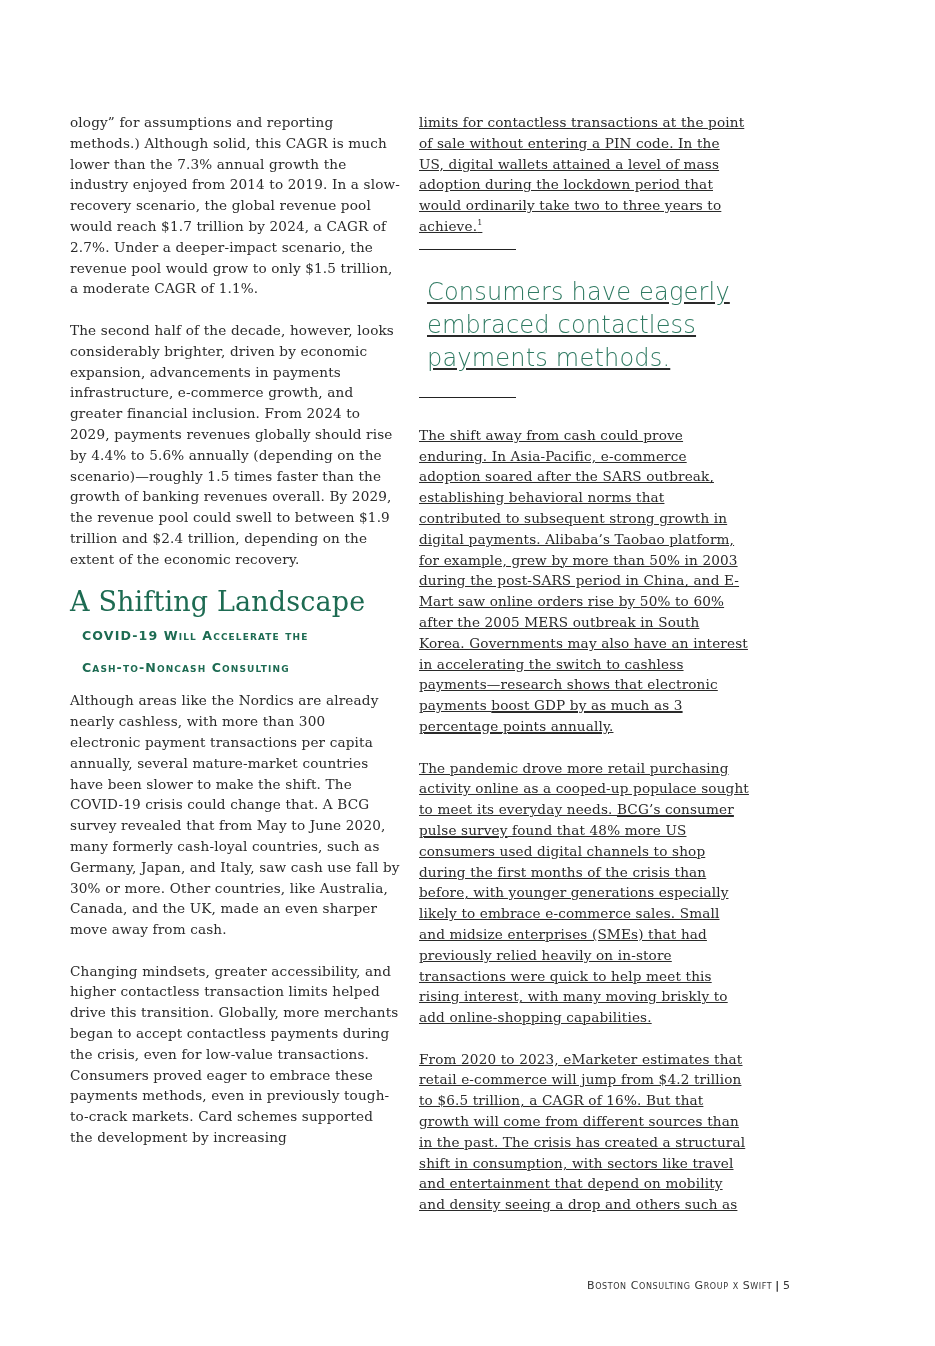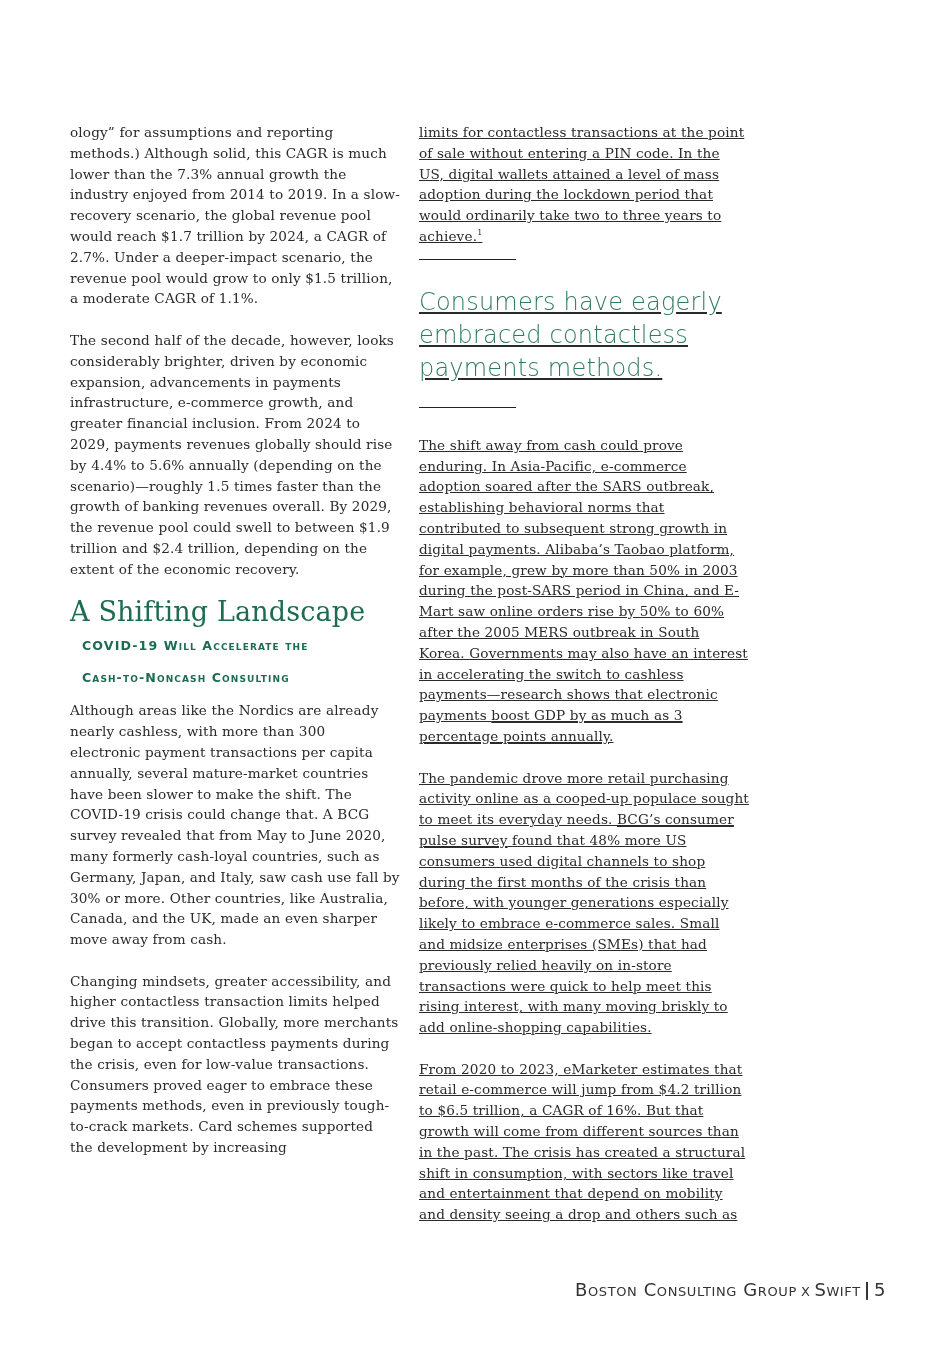--- a/index.html
+++ b/index.html
@@ -10,21 +10,21 @@
     body {
       width: 935px;
       height: 1346px;
       position: relative;
       overflow: hidden;
       font-family: "DejaVu Serif", "Liberation Serif", serif;
       color: #2a2a2a;
     }
     .col {
       position: absolute;
-      top: 122px;
+      top: 112px;
       width: 330px;
       font-size: 13.6px;
       line-height: 20.8px;
       letter-spacing: 0.15px;
     }
     .col-left { left: 70px; }
     .col-right { left: 419px; text-decoration: underline; }
     .para { margin: 0 0 20.8px 0; }
     .para.tight { margin-bottom: 0; }
     .section-title {
@@ -45,41 +45,41 @@
       font-variant: small-caps;
       margin: 12px;
     }
     .pullquote {
       font-family: "DejaVu Sans", "Liberation Sans", sans-serif;
       color: #2f7a62;
       font-size: 24px;
       line-height: 33px;
       font-weight: 300;
       letter-spacing: 0.2px;
-      margin: 0;
+      margin: 8px;
     }
     .rule {
       width: 97px;
       height: 0;
       border-top: 1.2px solid #222;
     }
     .rule-a { margin: 12px 0 26px 0; }
     .rule-b { margin: 22px 0 27px 0; }
     .link {
       color: #2a2a2a;
       text-decoration: underline;
       text-underline-offset: 2px;
     }
     sup { font-size: 8px; line-height: 0; vertical-align: super; }
     .footer {
       position: absolute;
       top: 1279px;
-      left: 575px;
+      left: 587px;
       font-family: "DejaVu Sans", "Liberation Sans", sans-serif;
-      font-size: 18px;
+      font-size: 11px;
       letter-spacing: 0.6px;
       color: #333;
       font-variant: small-caps;
       white-space: nowrap;
     }
     .footer .sep { margin: 0 4px; }
     .footer .bar { margin: 0 3px; font-weight: bold; }
   </style>
 </head>
 <body>

